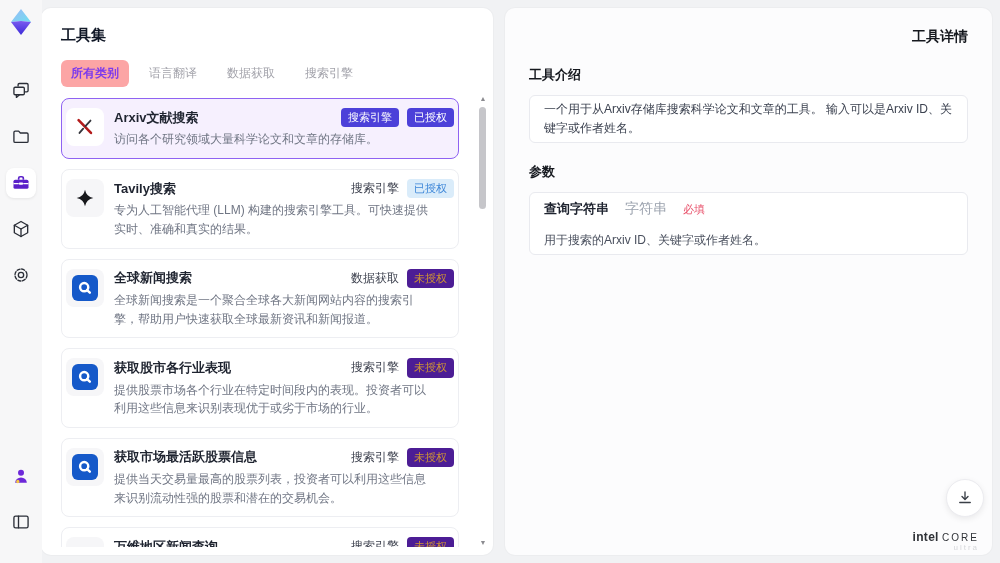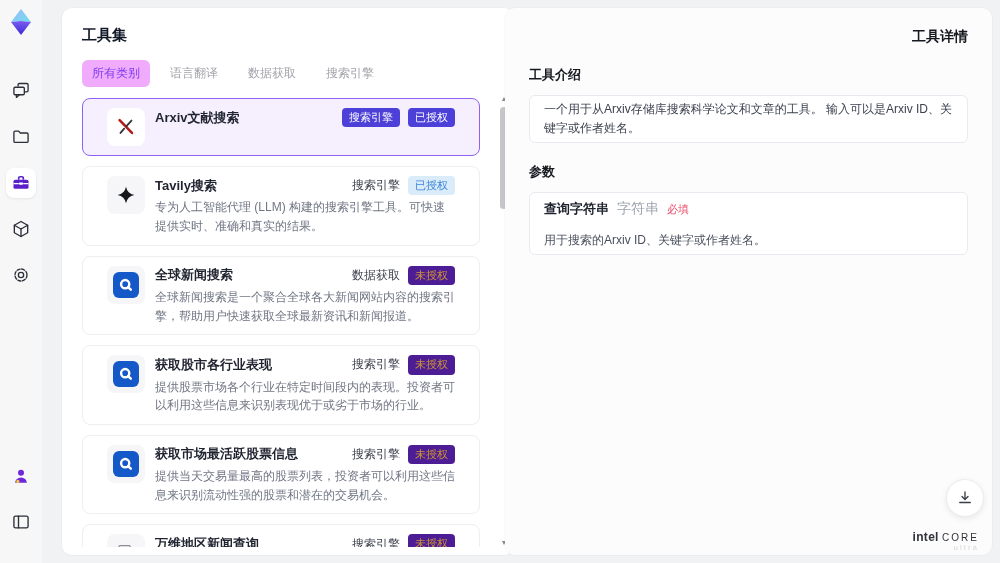--- a/index.html
+++ b/index.html
@@ -18,35 +18,35 @@
   }
   .rail-logo { width:28px; height:28px; margin-bottom:40px; }
   .rail-btn {
     width:30px; height:30px; border-radius:8px; display:flex; align-items:center;
     justify-content:center; margin-bottom:16px; cursor:pointer;
   }
   .rail-btn.active { background:#ffffff; box-shadow:0 1px 3px rgba(0,0,0,.08); }
   .rail-spacer { flex:1; }
   
   .main-card {
-    position:absolute; left:62px; top:8px; width:452px; bottom:8px;
+    position:absolute; left:41px; top:8px; width:452px; bottom:8px;
     background:#ffffff; border-radius:10px; padding:18px 20px 0 20px;
     box-shadow:0 0 0 1px rgba(0,0,0,.02);
   }
   .page-title { font-size:15px; font-weight:bold; color:#111827; }
   .tabs { display:flex; align-items:center; margin-top:15px; }
   .tab {
     font-size:12px; color:#a3a3ab; padding:5px 10px; border-radius:6px;
     margin-right:10px; cursor:pointer; white-space:nowrap;
   }
-  .tab.active { background:#f0abfc; color:#7c3aed; font-weight:normal; }
+  .tab.active { background:#fca5a5; color:#7c3aed; font-weight:bold; }
   .tool-list { margin-top:11px; padding-right:14px; overflow:hidden; height:calc(100% - 80px); }
   .tool-item {
     display:flex; align-items:flex-start; background:#fff;
-    border:1px solid #edeef2; border-radius:8px; padding:9px 24px; margin-bottom:10px;
+    border:1px solid #edeef2; border-radius:8px; padding:9px 4px; margin-bottom:10px;
     cursor:pointer;
   }
   .tool-item.selected { background:#f6f0fe; border:1.5px solid #8f62f2; }
   .tool-icon {
     width:38px; height:38px; border-radius:8px; background:#f6f6f8; flex:none;
     display:flex; align-items:center; justify-content:center; margin-right:10px;
   }
   .tool-item.selected .tool-icon { background:#ffffff; }
   .tool-body { flex:1; min-width:0; }
   .tool-top { display:flex; justify-content:space-between; align-items:center; }
@@ -72,21 +72,21 @@
     position:absolute; left:505px; right:8px; top:8px; bottom:8px;
     background:#fcfcfd; border-radius:10px; padding:20px 24px;
     box-shadow:0 0 0 1px rgba(0,0,0,.02);
   }
   .detail-title { font-size:14px; font-weight:bold; color:#15181e;text-align:right; }
   .section-heading { font-size:13px; font-weight:bold; color:#15181e; margin-top:20px; }
   .panel-box {
     background:#fff; border:1px solid #e9eaef; border-radius:6px;
     padding:4px 14px; margin-top:11px; font-size:12px; color:#3c4250; line-height:1.6;
   }
-  .param-head { display:flex; align-items:baseline; gap:8px; }
+  .param-head { display:flex; align-items:baseline; gap:16px; }
   .param-name { font-size:13px; font-weight:bold; color:#1f2430; }
   .param-type { font-size:14px; color:#9aa1ad; }
   .param-required { font-size:11px; color:#e8506a; }
   .param-desc { font-size:12px; color:#4a505e; margin-top:11px; }
   
   .fab {
     position:absolute; right:16px; bottom:46px; width:38px; height:38px; border-radius:50%;
     background:#fff; border:1px solid #ececf0; box-shadow:0 2px 6px rgba(0,0,0,.08);
     display:flex; align-items:center; justify-content:center; cursor:pointer; z-index:9;
   }
@@ -201,20 +201,21 @@
           </svg>
         </div>
     <div class="tool-body">
       <div class="tool-top">
         <span class="tool-name">Arxiv文献搜索</span>
         <span class="tool-right">
           <span class="badge purple">搜索引擎</span>
           <span class="badge purple">已授权</span>
         </span>
       </div>
+      <div class="tool-desc">访问各个研究领域大量科学论文和文章的存储库。</div>
     </div>
   </div>
       <div class="tool-item">
     <div class="tool-icon">
           <svg width="20" height="20" viewBox="0 0 24 24">
             <path d="M12 2 Q13.6 10.4 22 12 Q13.6 13.6 12 22 Q10.4 13.6 2 12 Q10.4 10.4 12 2 Z" fill="#17181c"></path>
           </svg>
         </div>
     <div class="tool-body">
       <div class="tool-top">

